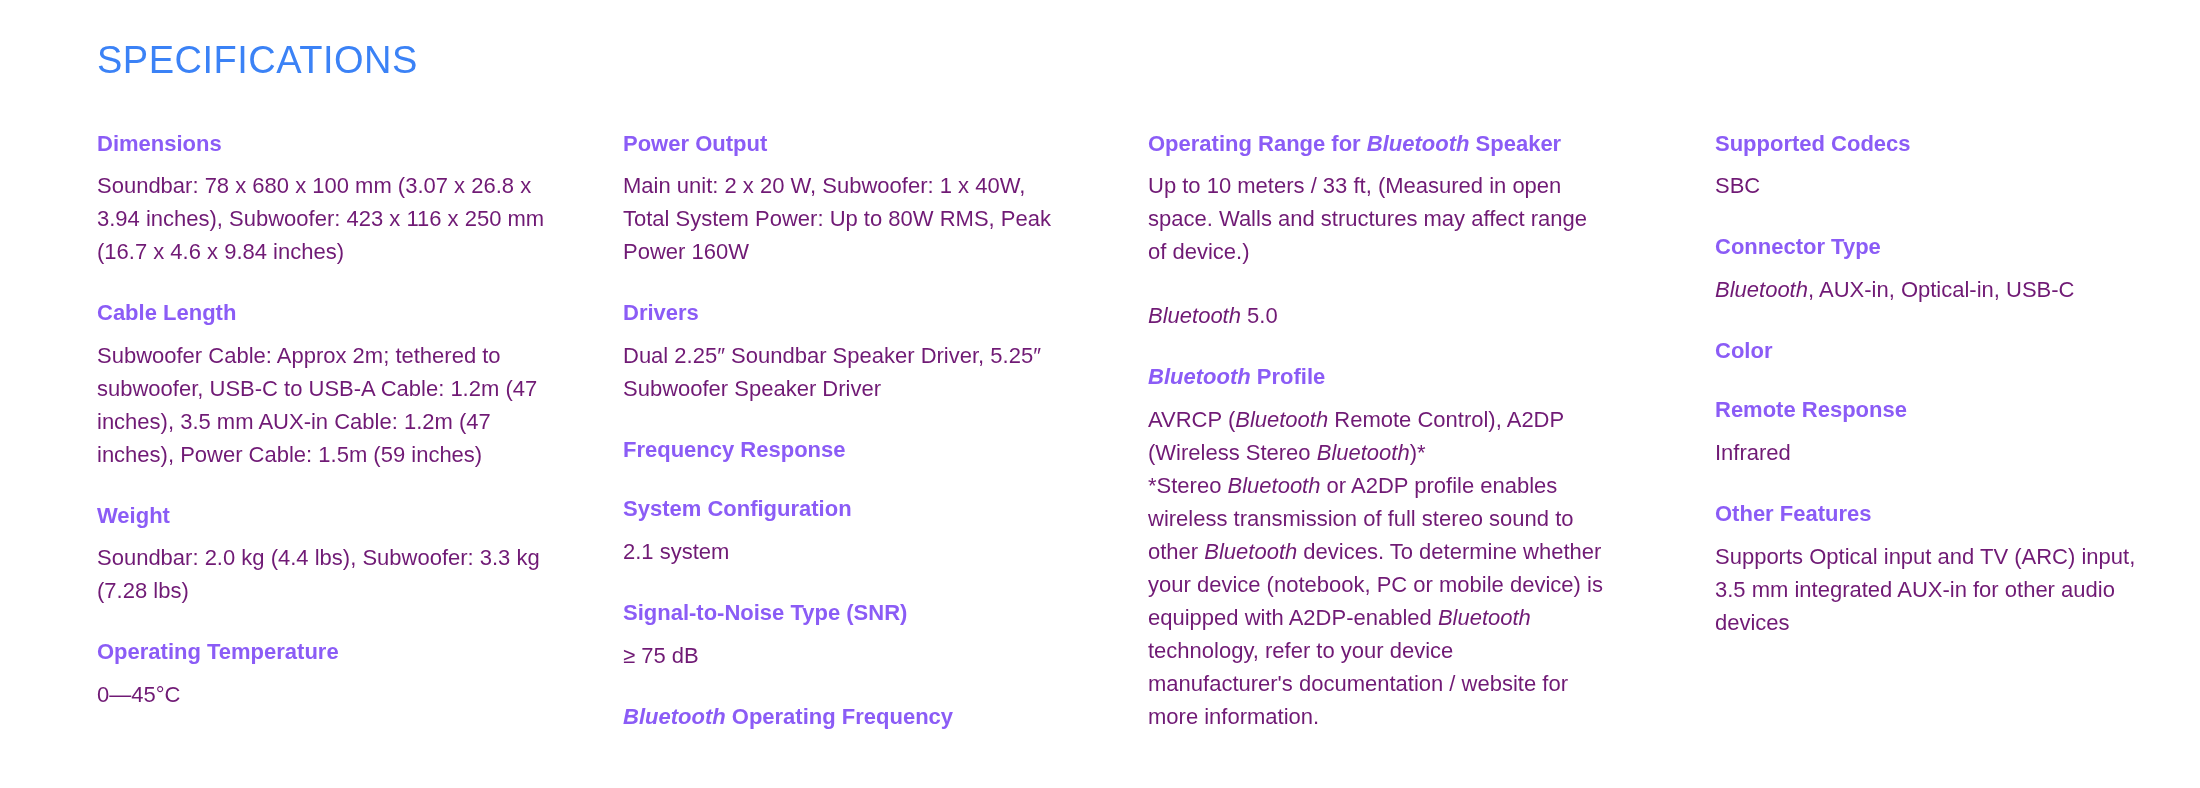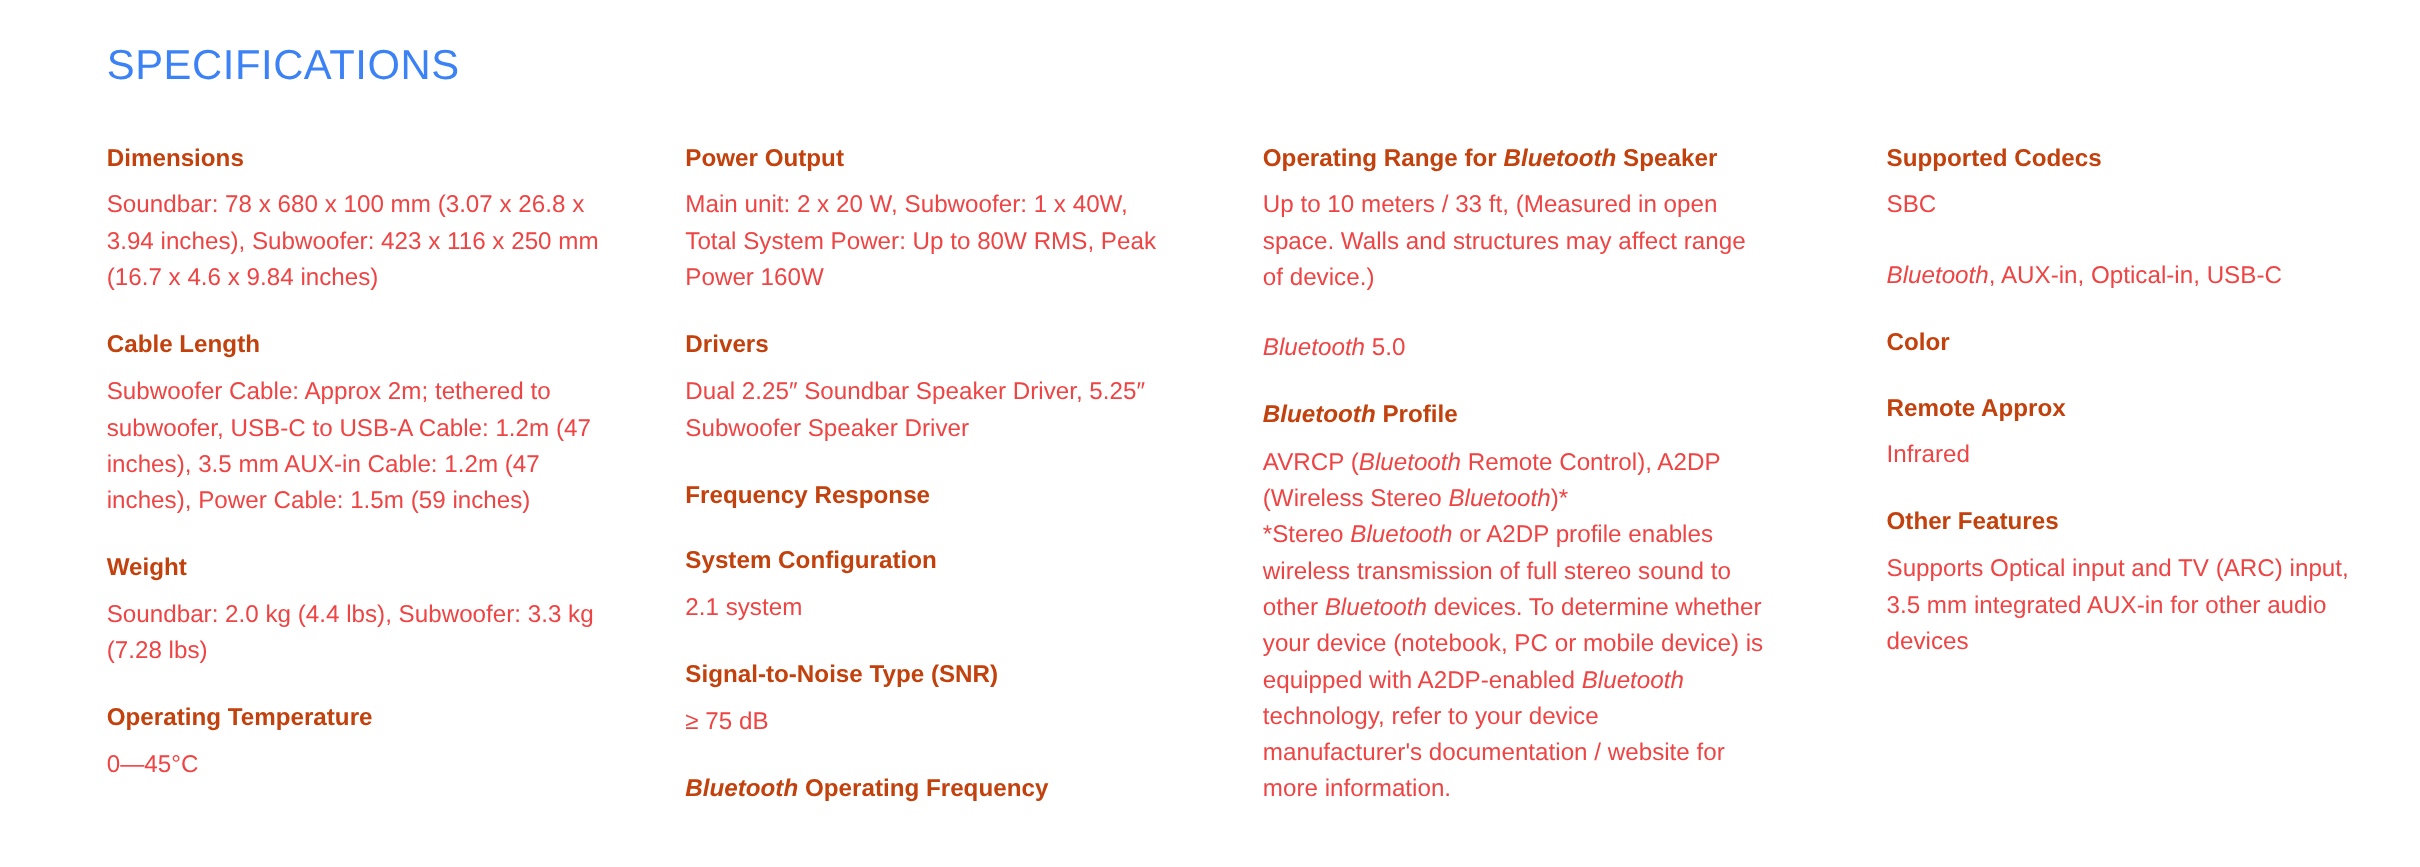--- a/index.html
+++ b/index.html
@@ -33,28 +33,28 @@
   }
   .col { box-sizing: border-box; flex: 0 0 auto; }
   .col-1 { width: 448px; margin-right: 78px; }
   .col-2 { width: 448px; margin-right: 77px; }
   .col-3 { width: 455px; margin-right: 112px; }
   .col-4 { width: 430px; margin-right: 0; }
   .spec-section { margin: 0 0 31px 0; }
   .spec-heading {
     font-size: 22px;
     font-weight: 700;
-    color: #c2410c;
+    color: #8b5cf6;
     margin: 0 0 11px 0;
     line-height: 1.3;
   }
   .spec-value {
     font-size: 22px;
     line-height: 33px;
-    color: #ef4444;
+    color: #701a75;
     margin: 0;
   }
   .it { font-style: italic; margin-top: 32px; }
   sup.reg {
     font-size: 58%;
     vertical-align: super;
     line-height: 0;
   }
 </style>
 </head>
@@ -118,27 +118,28 @@
           <h3 class="spec-heading"><span class="it">Bluetooth</span><span> Profile</span></h3>
           <p class="spec-value"><span>AVRCP (</span><span class="it">Bluetooth</span><span> Remote Control), A2DP (Wireless Stereo </span><span class="it">Bluetooth</span><span>)*</span><br><span>*Stereo </span><span class="it">Bluetooth</span><span> or A2DP profile enables wireless transmission of full stereo sound to other </span><span class="it">Bluetooth</span><span> devices. To determine whether your device (notebook, PC or mobile device) is equipped with A2DP-enabled </span><span class="it">Bluetooth</span><span> technology, refer to your device manufacturer's documentation / website for more information.</span></p>
         </section>
       </div>
       <div class="col col-4">
         <section class="spec-section">
           <h3 class="spec-heading"><span>Supported Codecs</span></h3>
           <p class="spec-value"><span>SBC</span></p>
         </section>
         <section class="spec-section">
+          <h3 class="spec-heading"><span>Connector Type</span></h3>
           <p class="spec-value"><span class="it">Bluetooth</span><span>, AUX-in, Optical-in, USB-C</span></p>
         </section>
         <section class="spec-section">
           <h3 class="spec-heading"><span>Color</span></h3>
         </section>
         <section class="spec-section">
-          <h3 class="spec-heading"><span>Remote Approx</span></h3>
+          <h3 class="spec-heading"><span>Remote Response</span></h3>
           <p class="spec-value"><span>Infrared</span></p>
         </section>
         <section class="spec-section">
           <h3 class="spec-heading"><span>Other Features</span></h3>
           <p class="spec-value"><span>Supports Optical input and TV (ARC) input, 3.5 mm integrated AUX-in for other audio devices</span></p>
         </section>
       </div>
     </div>
 </div>
 

